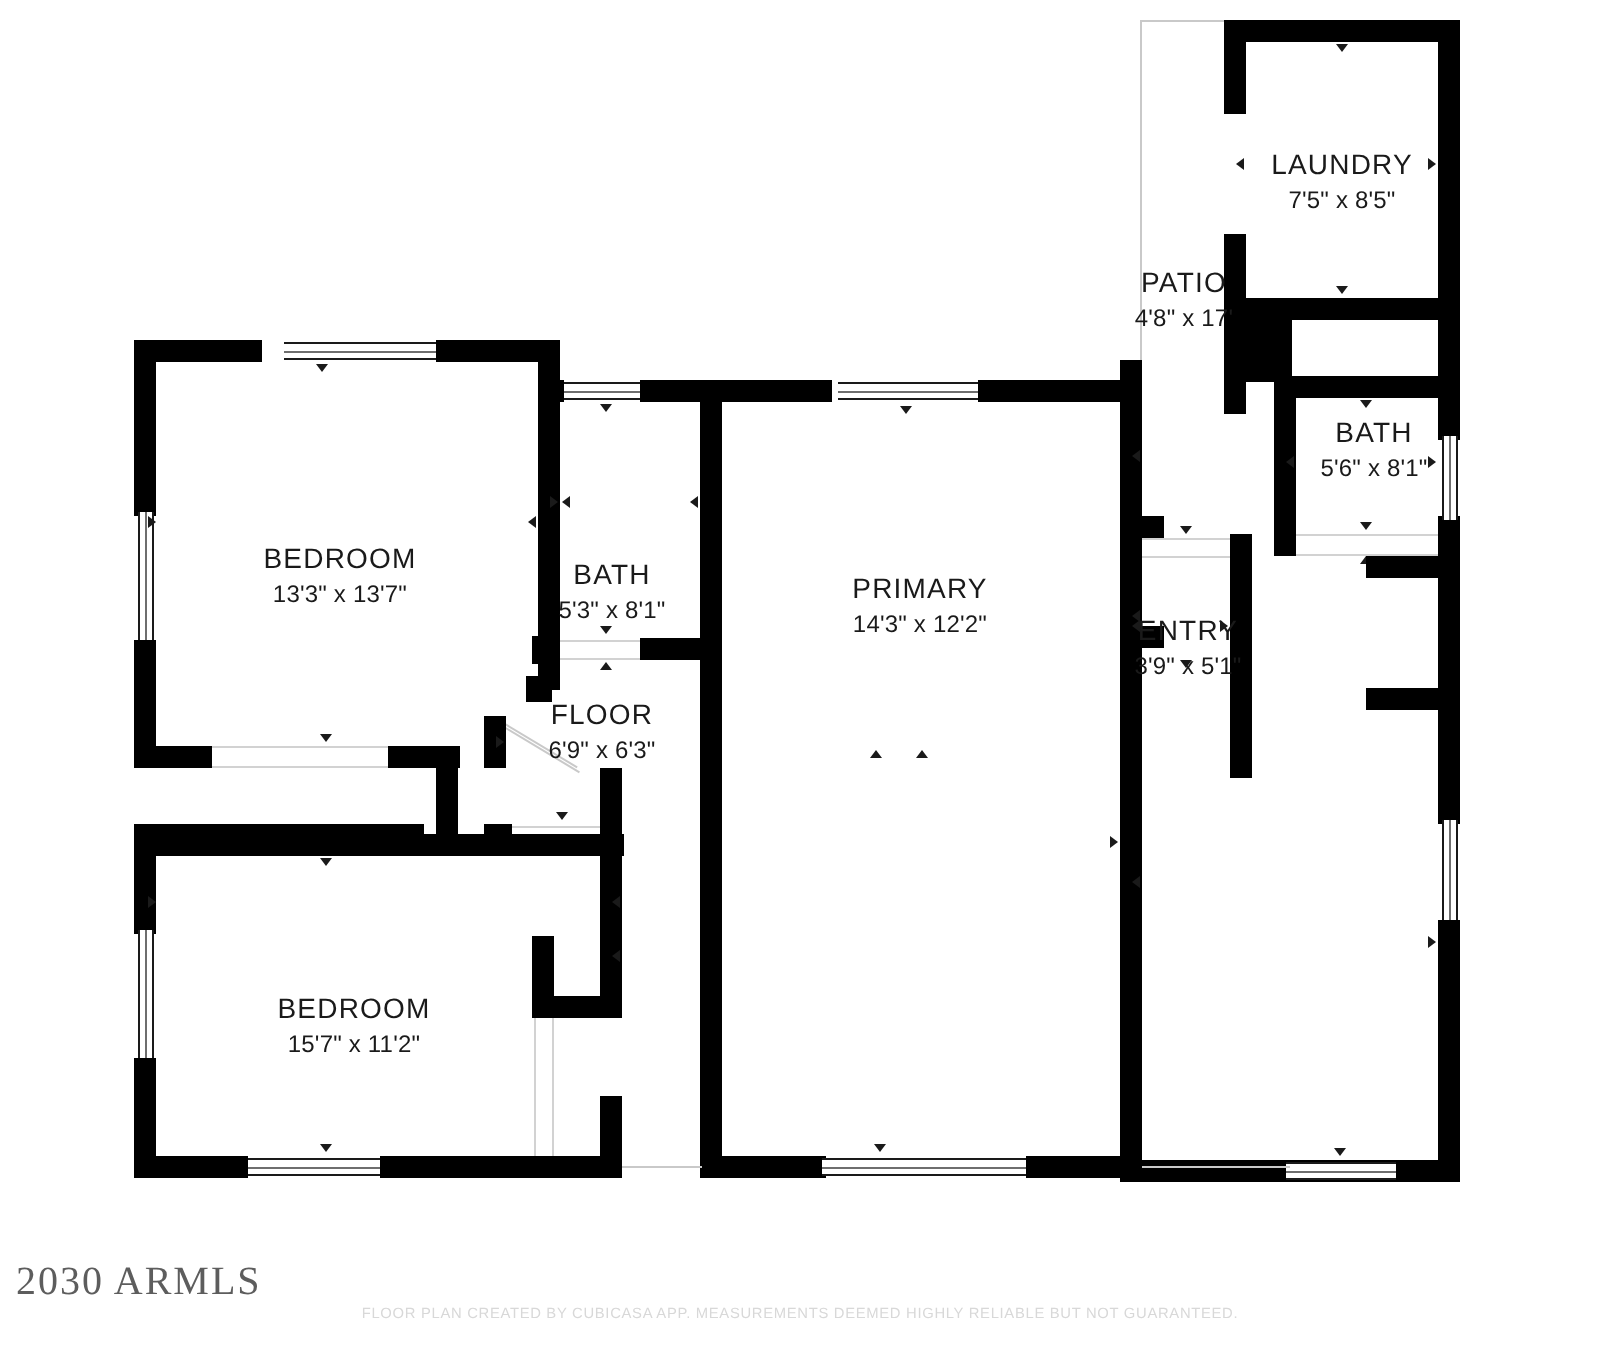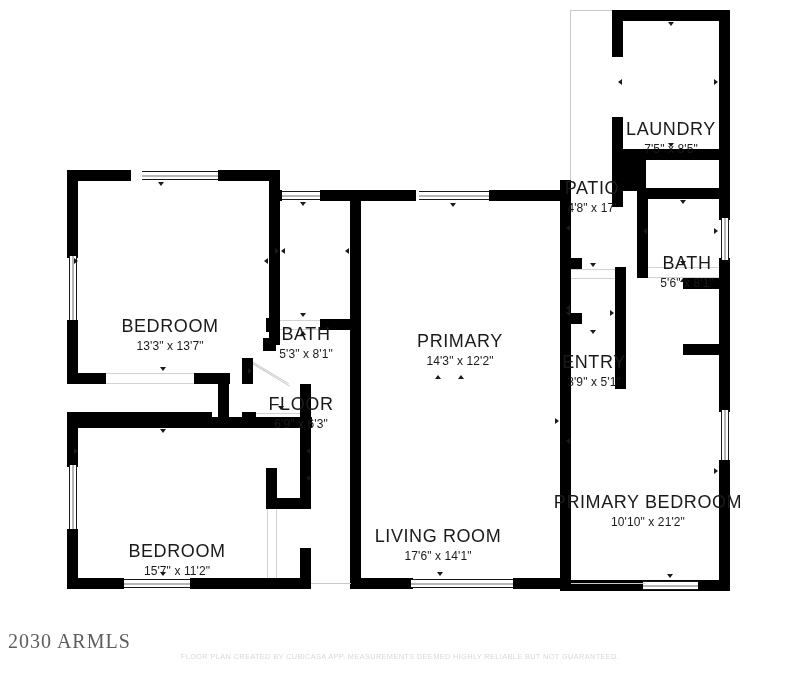--- a/index.html
+++ b/index.html
@@ -92,23 +92,22 @@
   .room-label {
     position: absolute;
     text-align: center;
     color: #1a1a1a;
     line-height: 1.25;
     white-space: nowrap;
     transform: translateX(-50%);
   }
   .room-label .rname {
     display: block;
-    font-size: 18px;
+    font-size: 14px;
     letter-spacing: 0.6px;
-    margin-top: 44px;
   }
   .room-label .rdim {
     display: block;
     font-size: 12px;
     letter-spacing: 0.1px;
     margin-top: 1px;
   }
 
   
   #watermark {
@@ -315,26 +314,18 @@
   <div class="room-label" style="left:301px; top:349px;">
     <span class="rname">FLOOR</span>
     <span class="rdim">6'9" x 6'3"</span>
   </div>
 
   <div class="room-label" style="left:177px; top:496px;">
     <span class="rname">BEDROOM</span>
     <span class="rdim">15'7" x 11'2"</span>
   </div>
 
-  <div class="room-label" style="left:438px; top:481px;">
-    <span class="rname">LIVING ROOM</span>
-    <span class="rdim">17'6" x 14'1"</span>
-  </div>
-
-  <div class="room-label" style="left:648px; top:447px;">
-    <span class="rname">PRIMARY BEDROOM</span>
-    <span class="rdim">10'10" x 21'2"</span>
-  </div>
+
 
 </div>
 
 <div id="watermark">2030 ARMLS</div>
 <div id="disclaimer">FLOOR PLAN CREATED BY CUBICASA APP. MEASUREMENTS DEEMED HIGHLY RELIABLE BUT NOT GUARANTEED.</div>
 
 </body></html>

